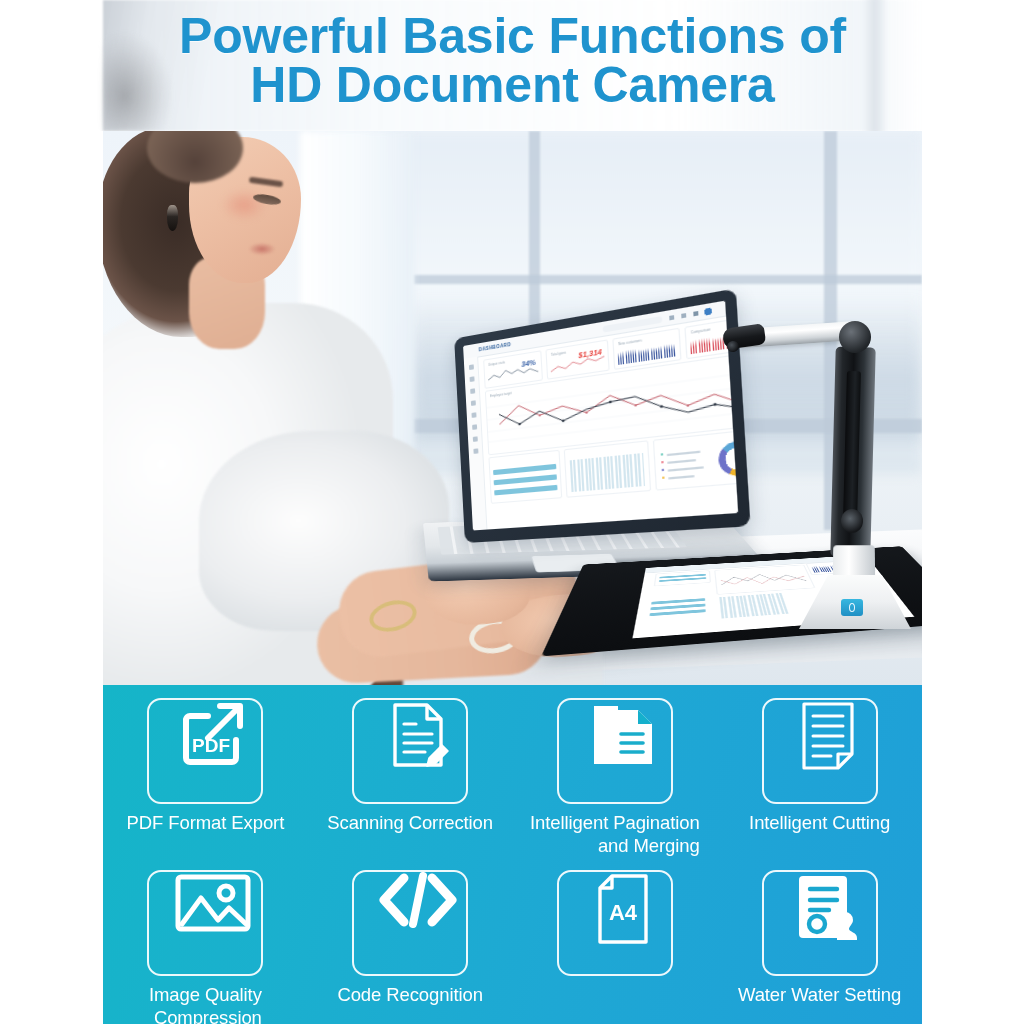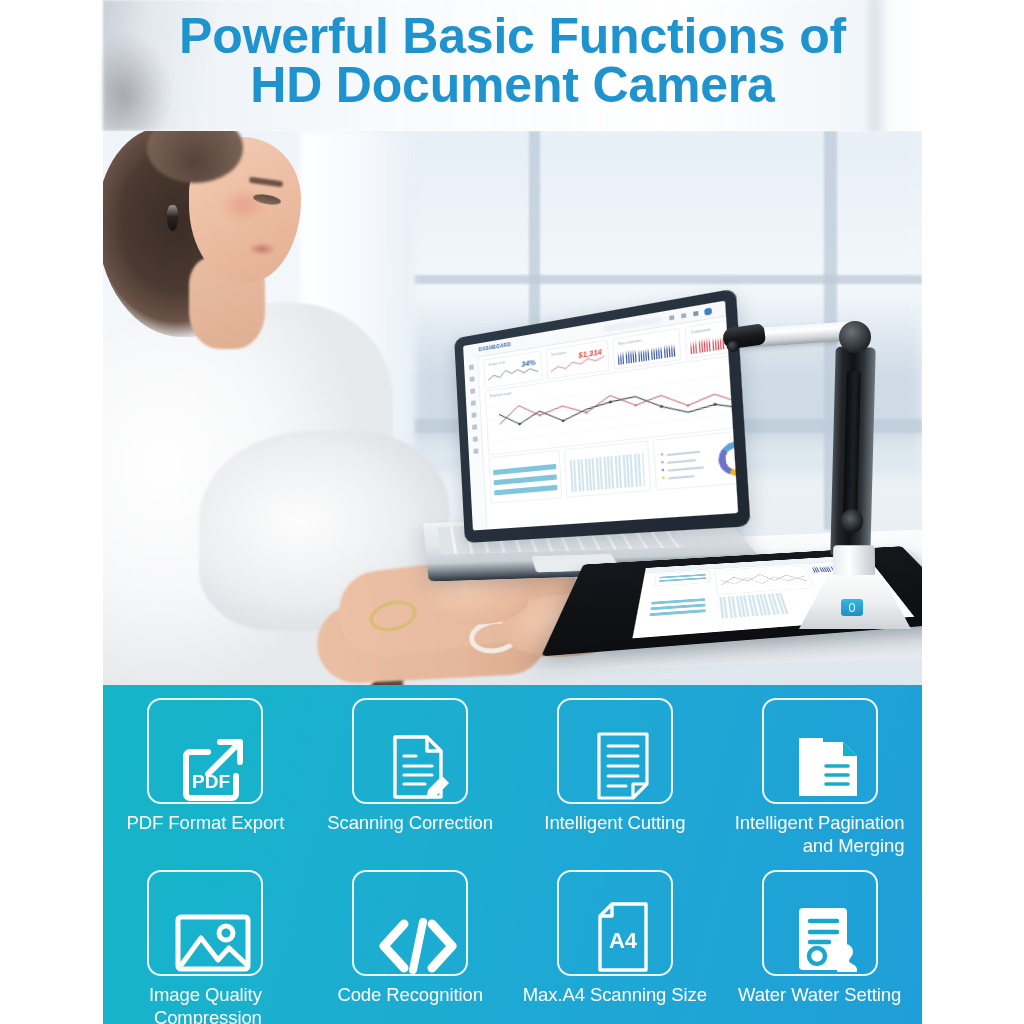--- a/index.html
+++ b/index.html
@@ -570,21 +570,21 @@
     display: flex;
     flex-direction: column;
     align-items: center;
     padding-top: 13px;
   }
   .tile {
     width: 116px; height: 106px;
     border: 2px solid rgba(255,255,255,0.92);
     border-radius: 14px;
     display: flex;
-    align-items: flex-end;
+    align-items: flex-start;
     justify-content: center;
     box-sizing: border-box;
     padding-left: 16px;
   }
   .feature-label {
     margin-top: 7px;
     color: #ffffff;
     font-family: "Liberation Sans", sans-serif;
     font-size: 18.5px;
     line-height: 23px;
@@ -834,54 +834,54 @@
               <line x1="19" y1="52" x2="40" y2="52"></line>
             </g>
             <path d="M44 58 L57 45 L63 51 L50 64 L42 66 Z" fill="#ffffff" stroke="#ffffff" stroke-width="1.6" stroke-linejoin="round"></path>
           </svg>
         </div>
         <div class="feature-label">Scanning Correction</div>
       </div>
 
       <div class="feature">
         <div class="tile">
+          <svg width="70" height="70" viewBox="0 0 70 70">
+            <path d="M6 6 H30 V58 H24 V64 H6 Z" fill="#ffffff"></path>
+            <path d="M24 10 H50 L64 24 V64 H24 Z" fill="#ffffff"></path>
+            <path d="M50 10 V24 H64" fill="#15b0cc"></path>
+            <g stroke="#1aadcb" stroke-width="3.6" stroke-linecap="round">
+              <line x1="33" y1="34" x2="55" y2="34"></line>
+              <line x1="33" y1="43" x2="55" y2="43"></line>
+              <line x1="33" y1="52" x2="55" y2="52"></line>
+            </g>
+          </svg>
+        </div>
+        <div class="feature-label">Intelligent Pagination
+and Merging</div>
+      </div>
+
+      <div class="feature">
+        <div class="tile">
           <svg width="60" height="72" viewBox="0 0 60 72">
             <path d="M6 4 H54 V54 L40 68 H6 Z" fill="none" stroke="#ffffff" stroke-width="3.2" stroke-linejoin="round"></path>
             <path d="M54 54 H40 V68" fill="none" stroke="#ffffff" stroke-width="3.2" stroke-linejoin="round"></path>
             <g stroke="#ffffff" stroke-width="3" stroke-linecap="round">
               <line x1="15" y1="16" x2="45" y2="16"></line>
               <line x1="15" y1="26" x2="45" y2="26"></line>
               <line x1="15" y1="36" x2="45" y2="36"></line>
               <line x1="15" y1="46" x2="45" y2="46"></line>
               <line x1="15" y1="56" x2="33" y2="56"></line>
             </g>
           </svg>
         </div>
         <div class="feature-label">Intelligent Cutting</div>
       </div>
 
       <div class="feature">
         <div class="tile">
-          <svg width="70" height="70" viewBox="0 0 70 70">
-            <path d="M6 6 H30 V58 H24 V64 H6 Z" fill="#ffffff"></path>
-            <path d="M24 10 H50 L64 24 V64 H24 Z" fill="#ffffff"></path>
-            <path d="M50 10 V24 H64" fill="#15b0cc"></path>
-            <g stroke="#1aadcb" stroke-width="3.6" stroke-linecap="round">
-              <line x1="33" y1="34" x2="55" y2="34"></line>
-              <line x1="33" y1="43" x2="55" y2="43"></line>
-              <line x1="33" y1="52" x2="55" y2="52"></line>
-            </g>
-          </svg>
-        </div>
-        <div class="feature-label">Intelligent Pagination
-and Merging</div>
-      </div>
-
-      <div class="feature">
-        <div class="tile">
           <svg width="78" height="62" viewBox="0 0 78 62">
             <rect x="4" y="5" width="70" height="52" rx="3" fill="none" stroke="#ffffff" stroke-width="5"></rect>
             <circle cx="52" cy="21" r="7" fill="none" stroke="#ffffff" stroke-width="5"></circle>
             <path d="M8 52 L27 26 L44 48 L55 36 L72 52" fill="none" stroke="#ffffff" stroke-width="5" stroke-linejoin="round" stroke-linecap="round"></path>
           </svg>
         </div>
         <div class="feature-label">Image Quality
 Compression</div>
       </div>
 
@@ -897,21 +897,20 @@
       </div>
 
       <div class="feature">
         <div class="tile">
           <svg width="58" height="74" viewBox="0 0 58 74">
             <path d="M18 4 H52 V70 H6 V16 Z" fill="none" stroke="#ffffff" stroke-width="3.4" stroke-linejoin="round"></path>
             <path d="M18 4 V16 H6" fill="none" stroke="#ffffff" stroke-width="3.4" stroke-linejoin="round"></path>
             <text x="29" y="48" text-anchor="middle" font-family="Liberation Sans, sans-serif" font-size="22" font-weight="bold" fill="#ffffff">A4</text>
           </svg>
         </div>
-        <div class="feature-label">Max.A4 Scanning Size</div>
       </div>
 
       <div class="feature">
         <div class="tile">
           <svg width="70" height="70" viewBox="0 0 70 70">
             <path d="M10 4 H50 a4 4 0 0 1 4 4 V62 a4 4 0 0 1 -4 4 H10 a4 4 0 0 1 -4 -4 V8 a4 4 0 0 1 4 -4 Z" fill="#ffffff"></path>
             <g stroke="#1aa7cf" stroke-width="4.4" stroke-linecap="round">
               <line x1="17" y1="17" x2="44" y2="17"></line>
               <line x1="17" y1="28" x2="44" y2="28"></line>
               <line x1="17" y1="38" x2="36" y2="38"></line>

